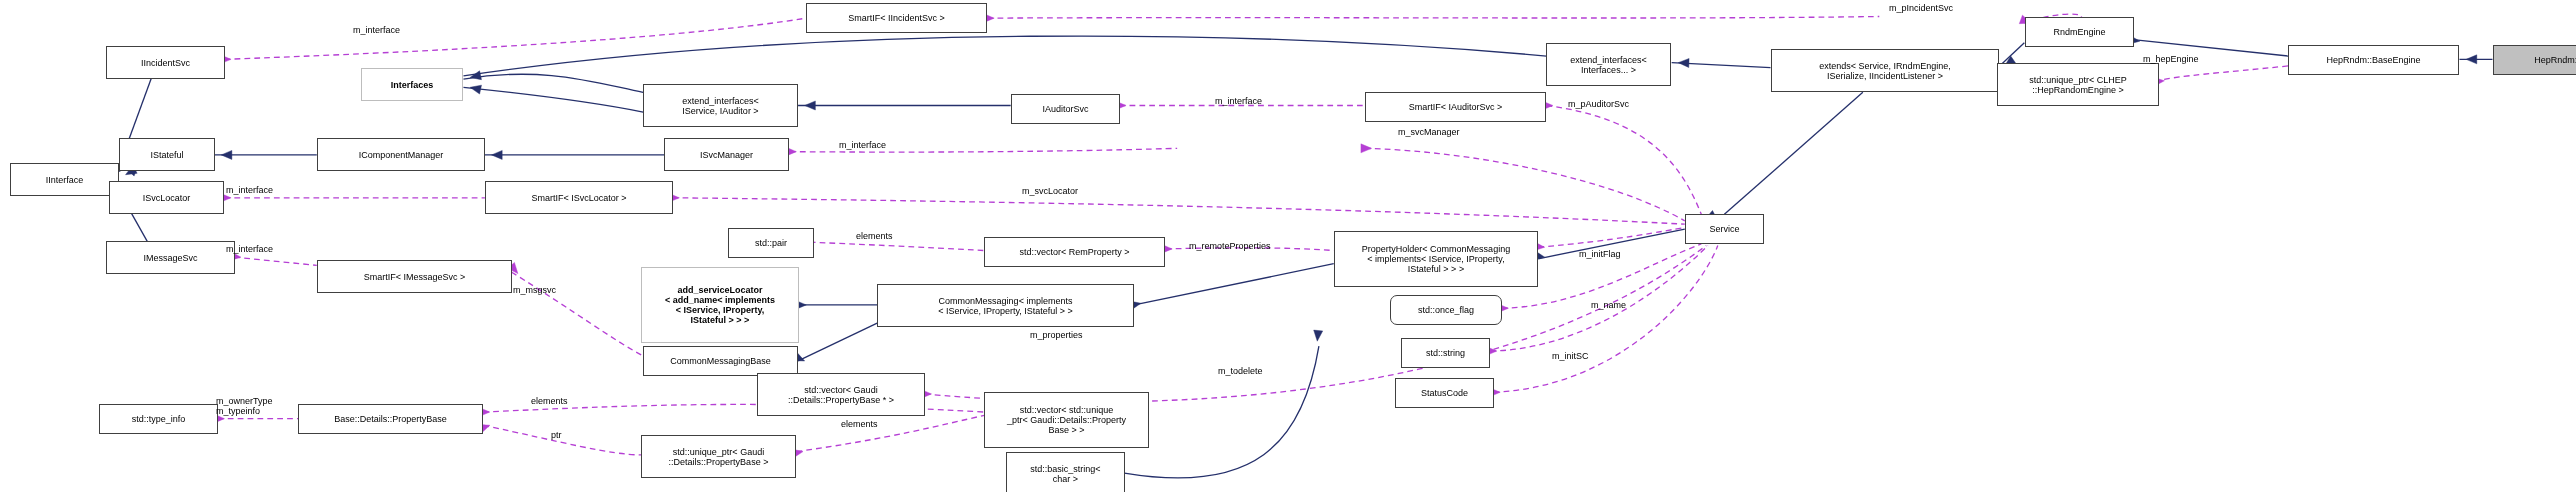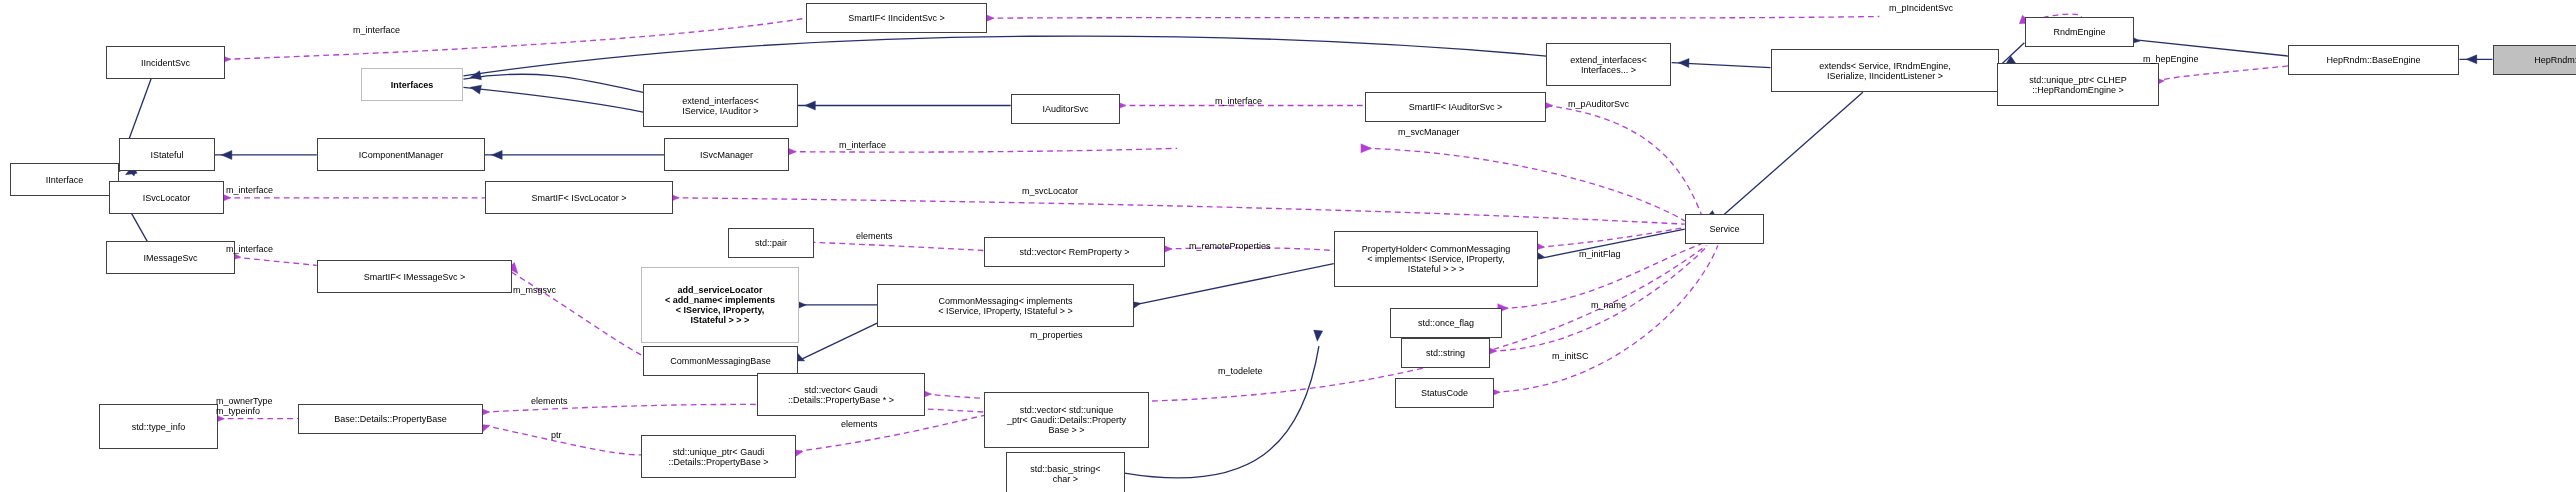--- a/index.html
+++ b/index.html
@@ -223,41 +223,41 @@
     <div class="node" style="left: 317px; top: 260px; width: 195px; height: 33px;">SmartIF&lt; IMessageSvc &gt;</div>
     <div class="node" style="left: 643px; top: 84px; width: 155px; height: 43px;">extend_interfaces&lt;
 IService, IAuditor &gt;</div>
     <div class="node" style="left: 664px; top: 138px; width: 125px; height: 33px;">ISvcManager</div>
     <div class="node" style="left: 684px; top: 228px; width: 86px; height: 30px; margin-left: 44px;">std::pair</div>
     <div class="node light" style="left: 641px; top: 267px; width: 158px; height: 76px;">add_serviceLocator
 &lt; add_name&lt; implements
 &lt; IService, IProperty,
 IStateful &gt; &gt; &gt;</div>
     <div class="node" style="left: 643px; top: 346px; width: 155px; height: 30px;">CommonMessagingBase</div>
-    <div class="node" style="left: 99px; top: 404px; width: 119px; height: 45px;">std::type_info</div>
+    <div class="node" style="left: 99px; top: 404px; width: 119px; height: 30px;">std::type_info</div>
     <div class="node" style="left: 298px; top: 404px; width: 185px; height: 30px;">Base::Details::PropertyBase</div>
     <div class="node" style="left: 641px; top: 435px; width: 155px; height: 43px;">std::unique_ptr&lt; Gaudi
 ::Details::PropertyBase &gt;</div>
     <div class="node" style="left: 1011px; top: 94px; width: 109px; height: 30px;">IAuditorSvc</div>
     <div class="node" style="left: 984px; top: 237px; width: 181px; height: 30px;">std::vector&lt; RemProperty &gt;</div>
     <div class="node" style="left: 877px; top: 284px; width: 257px; height: 43px;">CommonMessaging&lt; implements
 &lt; IService, IProperty, IStateful &gt; &gt;</div>
     <div class="node" style="left: 757px; top: 373px; width: 168px; height: 43px;">std::vector&lt; Gaudi
 ::Details::PropertyBase * &gt;</div>
     <div class="node" style="left: 984px; top: 392px; width: 165px; height: 56px;">std::vector&lt; std::unique
 _ptr&lt; Gaudi::Details::Property
 Base &gt; &gt;</div>
     <div class="node" style="left: 1006px; top: 452px; width: 119px; height: 43px;">std::basic_string&lt;
 char &gt;</div>
     <div class="node" style="left: 806px; top: 3.3px; width: 181px; height: 30px;">SmartIF&lt; IIncidentSvc &gt;</div>
     <div class="node" style="left: 1365px; top: 92px; width: 181px; height: 30px;">SmartIF&lt; IAuditorSvc &gt;</div>
     <div class="node" style="left: 1334px; top: 231px; width: 204px; height: 56px;">PropertyHolder&lt; CommonMessaging
 &lt; implements&lt; IService, IProperty,
 IStateful &gt; &gt; &gt;</div>
-    <div class="node" style="left: 1390px; top: 308px; width: 112px; height: 30px;">std::once_flag</div>
+    <div class="node" style="left: 1390px; top: 295px; width: 112px; height: 30px; border-radius: 7px;">std::once_flag</div>
     <div class="node" style="left: 1401px; top: 338px; width: 89px; height: 30px;">std::string</div>
     <div class="node" style="left: 1395px; top: 378px; width: 99px; height: 30px;">StatusCode</div>
     <div class="node" style="left: 1685px; top: 214px; width: 79px; height: 30px;">Service</div>
     <div class="node" style="left: 1546px; top: 43px; width: 125px; height: 43px;">extend_interfaces&lt;
 Interfaces... &gt;</div>
     <div class="node" style="left: 1771px; top: 49px; width: 228px; height: 43px;">extends&lt; Service, IRndmEngine,
 ISerialize, IIncidentListener &gt;</div>
     <div class="node" style="left: 2025px; top: 16.5px; width: 109px; height: 30px;">RndmEngine</div>
     <div class="node" style="left: 1997px; top: 63px; width: 162px; height: 43px;">std::unique_ptr&lt; CLHEP
 ::HepRandomEngine &gt;</div>

